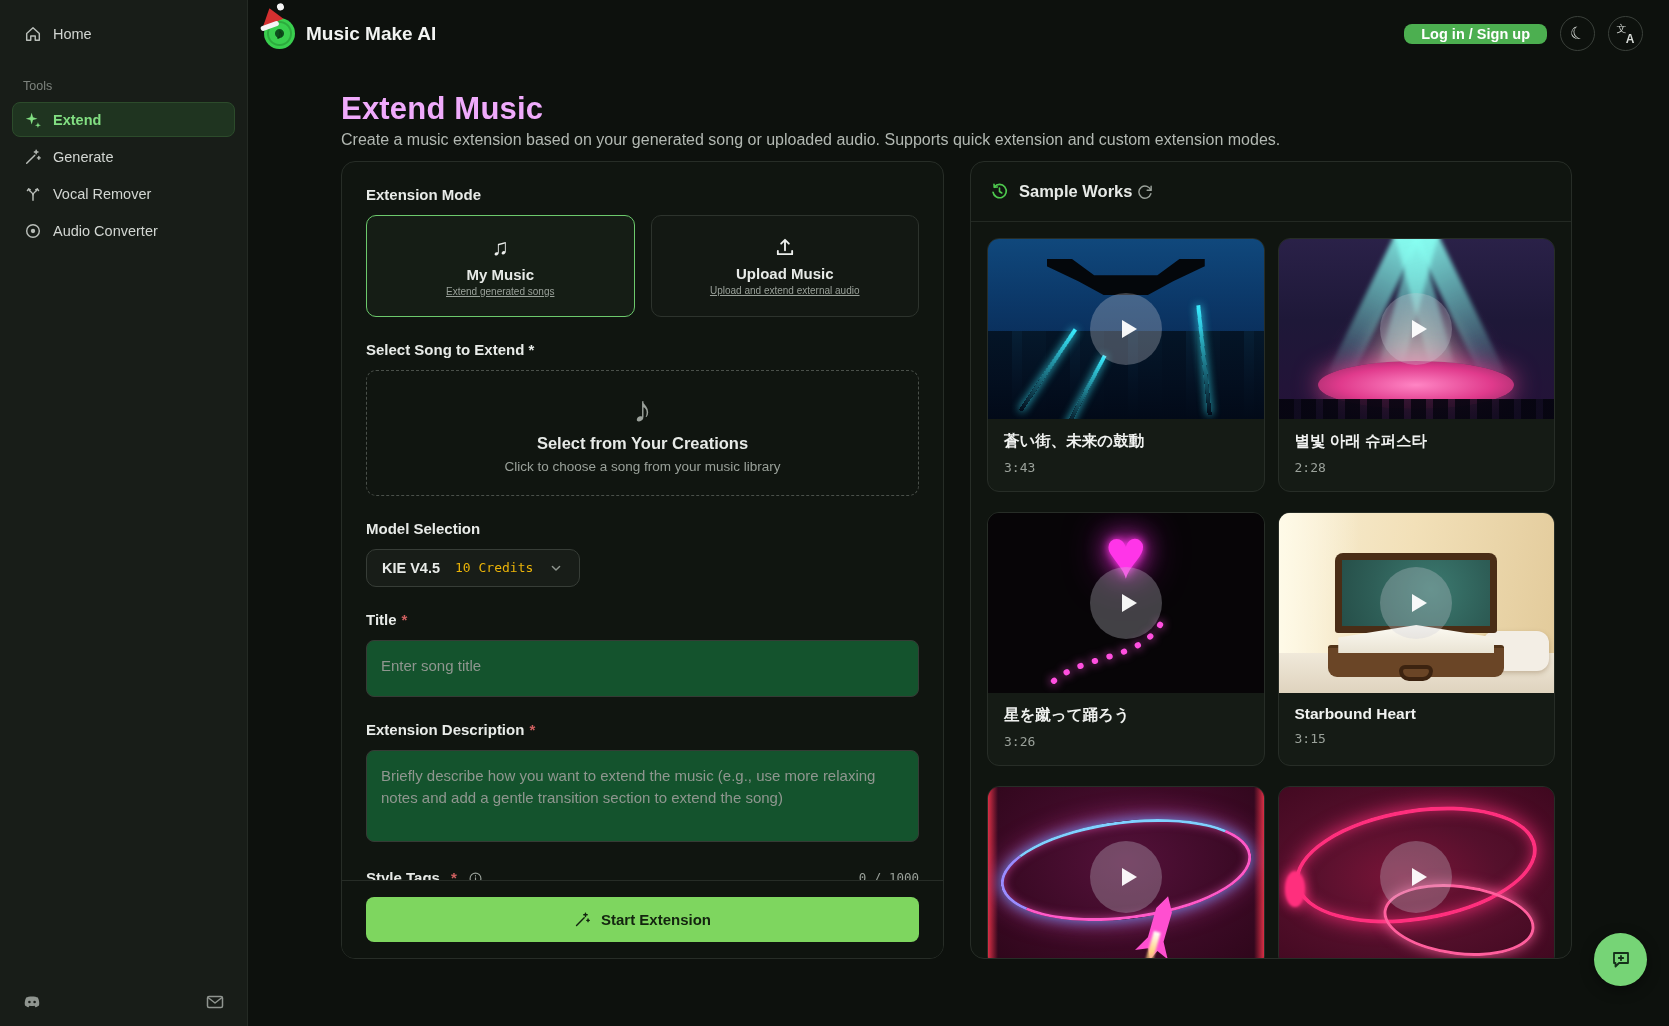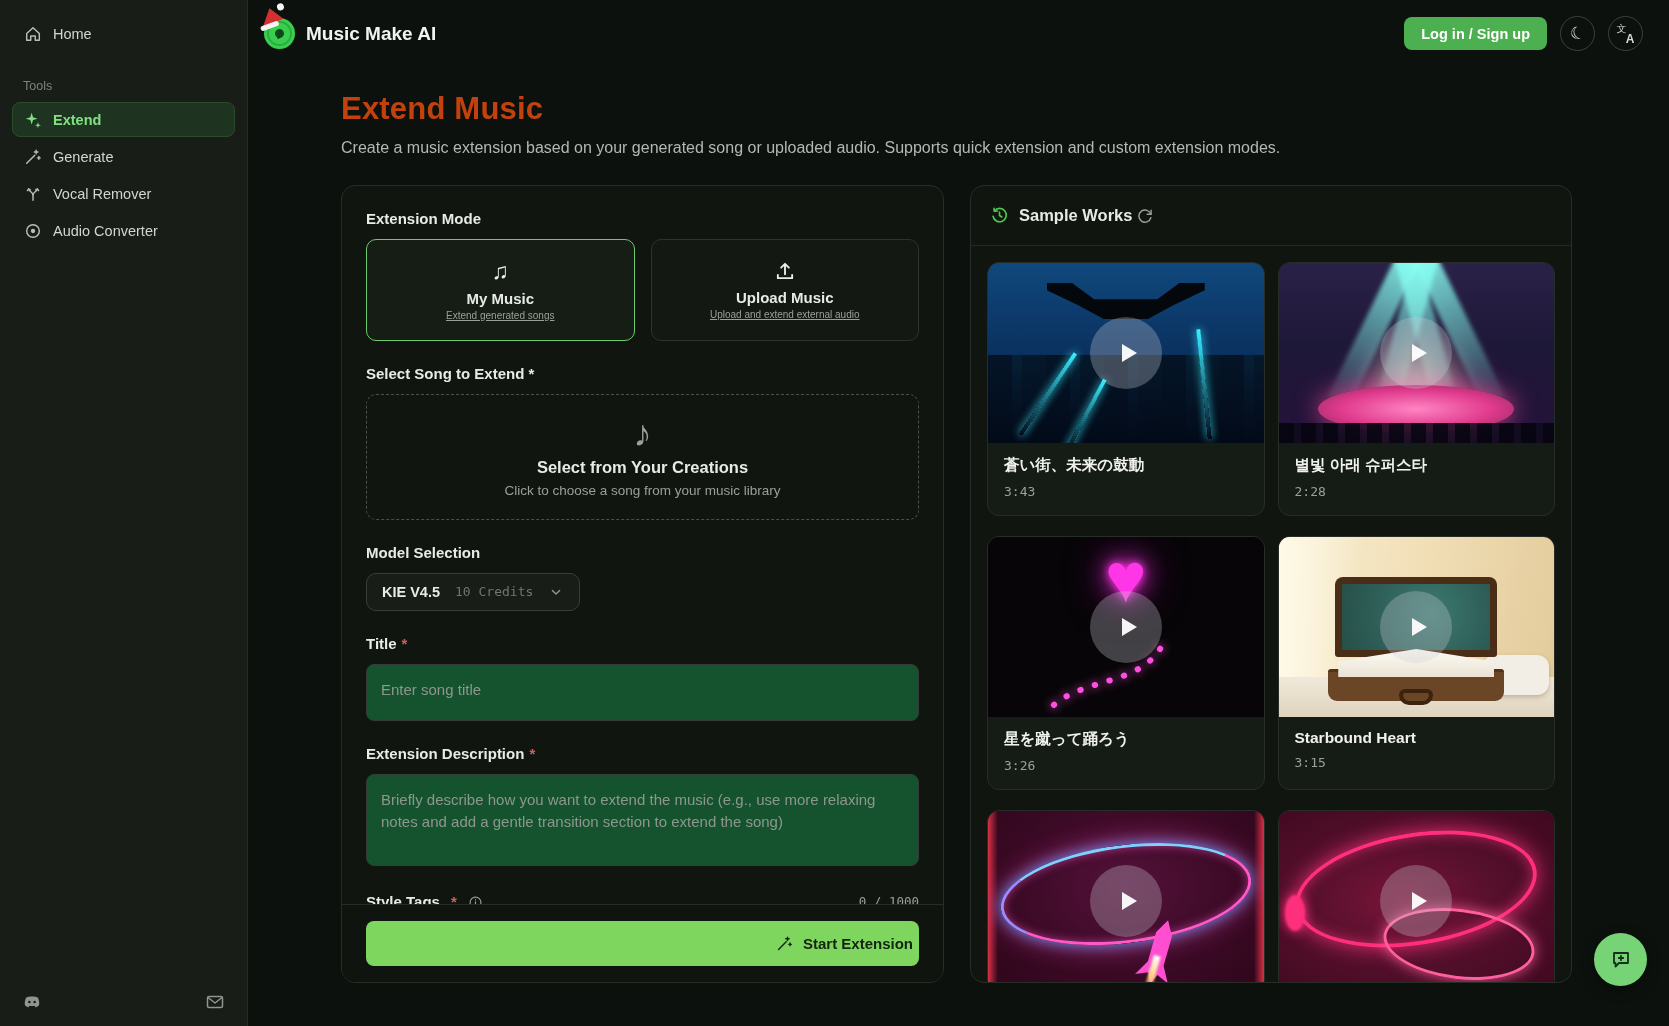--- a/index.html
+++ b/index.html
@@ -42,39 +42,39 @@
     display:flex; align-items:center; justify-content:center;
   }
   .disc .note { color:#0b3a12; font-size:16px; line-height:1; margin-top:1px; }
   .hat { position:absolute; top:-10px; left:-5px; width:24px; height:17px; transform:rotate(-14deg); }
   .hat::before { content:""; position:absolute; inset:0; background:#d43030; clip-path:polygon(6% 100%, 52% 0, 98% 80%); }
   .hat::after { content:""; position:absolute; left:-1px; bottom:-3px; width:78%; height:5px; background:#f5f5f5; border-radius:3px; transform:rotate(-6deg); }
   .hat .pom { position:absolute; right:-3px; top:-2px; width:7px; height:7px; border-radius:50%; background:#f5f5f5; }
 
   .topbar-right { display:flex; align-items:center; gap:13px; }
   .login-btn {
-    background:#4caf50; color:#ffffff; font-size:14.5px; font-weight:600; height:33px;
+    background:#4caf50; color:#ffffff; font-size:14.5px; font-weight:600; height:20px;
     padding:0 17px; border-radius:8px; border:none; cursor:pointer;
     font-family:inherit;
   }
   .icon-btn {
     width:35px; height:35px; border-radius:50%; border:1px solid #3a403a; background:transparent;
     color:#d5d9d5; display:flex; align-items:center; justify-content:center; cursor:pointer; font-size:15px;
     font-family:inherit; padding:0;
   }
   .moon-glyph { font-size:17px; transform:rotate(-15deg); display:block; }
   .lang-glyph { position:relative; width:18px; height:18px; }
   .lang-glyph .l1 { position:absolute; top:-3px; left:0; font-size:10px; }
   .lang-glyph .l2 { position:absolute; bottom:-3px; right:0; font-size:12px; font-weight:600; }
 
   .content { padding:12px 0 0 93px; }
-  .page-title { font-size:31px; font-weight:800; margin:28px 0 12px; letter-spacing:.2px; color:#c2410c; }
+  .page-title { font-size:31px; font-weight:800; margin:28px 0 4px; letter-spacing:.2px; color:#f0abfc; }
   .subtitle { color:#b2b8b2; font-size:16px; }
 
-  .columns { display:flex; gap:26px; margin-top:28px; align-items:flex-start; }
+  .columns { display:flex; gap:26px; margin-top:12px; align-items:flex-start; }
 
   
   .form-card {
     width:603px; height:798px; border:1px solid #272d27; border-radius:14px; background:#101510;
     display:flex; flex-direction:column; overflow:hidden;
   }
   .form-body { flex:1; padding:24px 24px 0; overflow:hidden; display:flex; flex-direction:column; }
   .field-label { font-size:15px; font-weight:700; color:#e8ebe8; margin-bottom:11px; display:flex; align-items:center; gap:5px; line-height:18px; }
   .req { color:#cf6060; font-weight:700; }
 
@@ -96,21 +96,21 @@
   .select-note { font-size:37px; color:#9aa09a; line-height:1; margin-bottom:6px; }
   .select-title { font-size:16.5px; font-weight:700; margin-bottom:6px; }
   .select-desc { font-size:13.5px; color:#99a099; }
 
   .model-btn {
     display:inline-flex; align-items:center; gap:15px; height:42px; padding:0 15px;
     border:1px solid #373d37; border-radius:10px; background:#181d18; margin-bottom:24px;
     cursor:pointer; width:fit-content; color:#e8ebe8; font-family:inherit;
   }
   .model-name { font-weight:700; font-size:14.5px; }
-  .model-credits { font-family:"DejaVu Sans Mono","Liberation Mono",monospace; font-size:13px; color:#737373; }
+  .model-credits { font-family:"DejaVu Sans Mono","Liberation Mono",monospace; font-size:13px; color:#eab308; }
   .chev { width:16px; height:16px; color:#8f968f; }
 
   .text-input {
     width:100%; background:#14532d; border:1px solid #353b35; border-radius:8px; color:#e8ebe8;
     font-family:"Liberation Sans","DejaVu Sans",sans-serif; font-size:15px; padding:14px; resize:none;
     margin-bottom:24px; display:block; line-height:1.45;
   }
   .text-input::placeholder { color:#8f968f; }
   .title-input { height:59px; }
   .desc-input { height:98px; }
@@ -119,21 +119,21 @@
     height:13px; overflow:hidden; display:flex; justify-content:space-between; align-items:flex-start;
     margin-top:2px;
   }
   .clipped-row .left { display:flex; align-items:center; gap:11px; font-size:15px; font-weight:700; line-height:20px; }
   .clipped-row .info { width:15px; height:15px; color:#9aa19a; }
   .clipped-row .counter { font-family:"DejaVu Sans Mono","Liberation Mono",monospace; font-size:12.5px; color:#9aa19a; line-height:20px;text-decoration:underline; }
 
   .form-footer { border-top:1px solid #262c26; padding:16px 24px; background:#0f140f; }
   .start-btn {
     width:100%; height:45px; background:#7ed65f; color:#13240f; border:none; border-radius:8px;
-    font-size:15px; font-weight:700; display:flex; align-items:center; justify-content:flex-end; gap:10px;
+    font-size:15px; font-weight:700; display:flex; align-items:center; justify-content:center; gap:10px;
     cursor:pointer; font-family:inherit;
   }
   .start-btn .ic { width:17px; height:17px; color:#13240f; }
 
   
   .sample-panel {
     width:602px; height:798px; border:1px solid #272d27; border-radius:14px; background:#101510;
     overflow:hidden; display:flex; flex-direction:column;
   }
   .sample-header {

